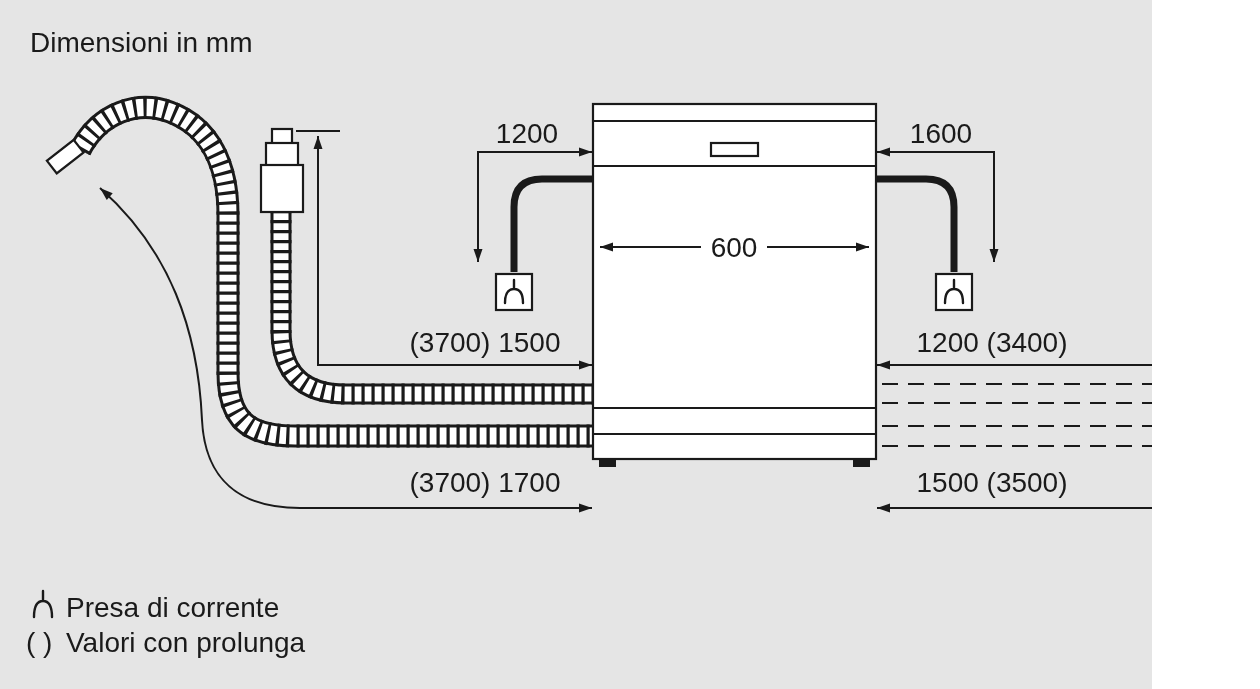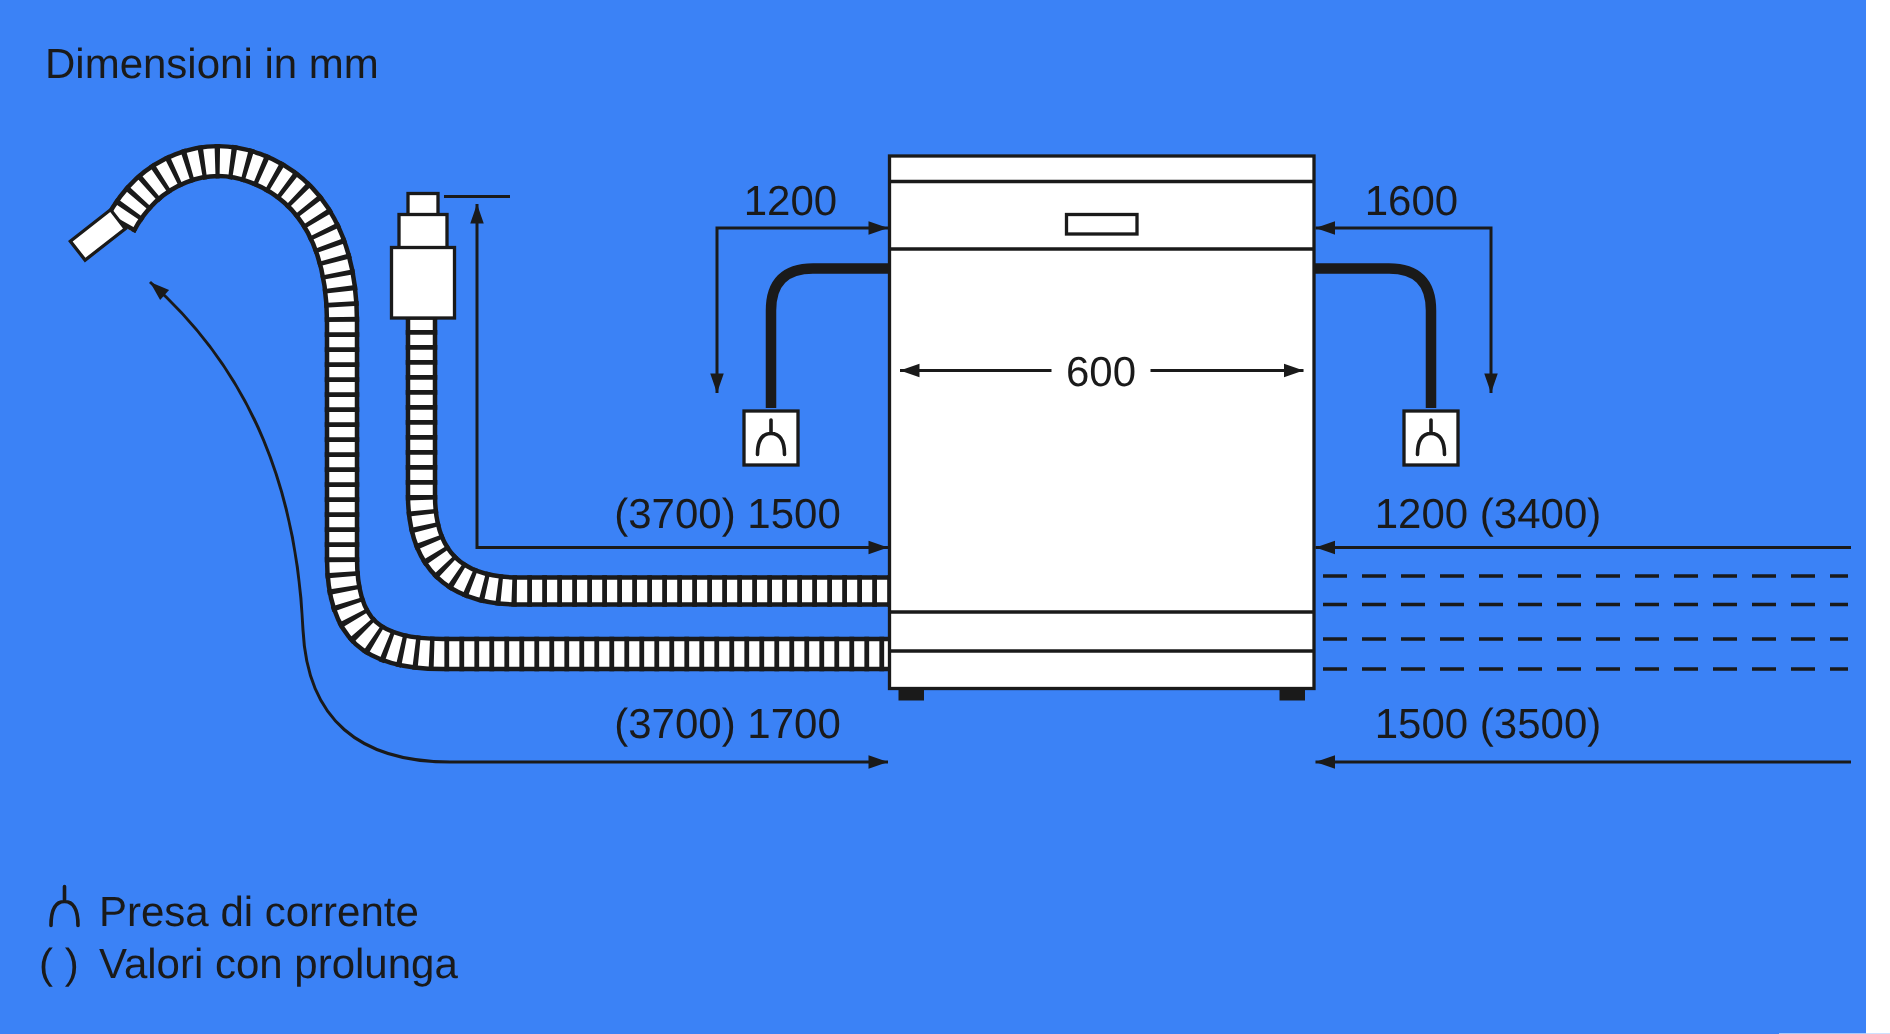--- a/index.html
+++ b/index.html
@@ -1,16 +1,16 @@
 <!DOCTYPE html>
 <html><head>
 <meta charset="utf-8">
 <style>
   html,body { margin:0; padding:0; background:#ffffff; }
-  .stage { position:relative; width:1244px; height:689px; background:#3b82f6; overflow:hidden; }
+  .stage { position:relative; width:1152px; height:689px; background:#e5e5e5; overflow:hidden; }
   svg { display:block; }
   .txt  { font-family:"Liberation Sans", sans-serif; font-size:28px; fill:#1a1a1a; }
   .ln   { stroke:#1a1a1a; stroke-width:2.2; fill:none; }
   .lnf  { stroke:#1a1a1a; stroke-width:2.2; fill:#ffffff; }
   .thin { stroke:#1a1a1a; stroke-width:2; fill:none; }
   .thick{ stroke:#1a1a1a; stroke-width:7; fill:none; }
   .glyph{ stroke:#1a1a1a; stroke-width:2.4; fill:none; stroke-linecap:round; }
   .dashed { stroke:#1a1a1a; stroke-width:2.2; fill:none; stroke-dasharray:16 10; }
   .hose-outer { stroke:#1a1a1a; fill:none; }
   .hose-inner { stroke:#ffffff; fill:none; }

